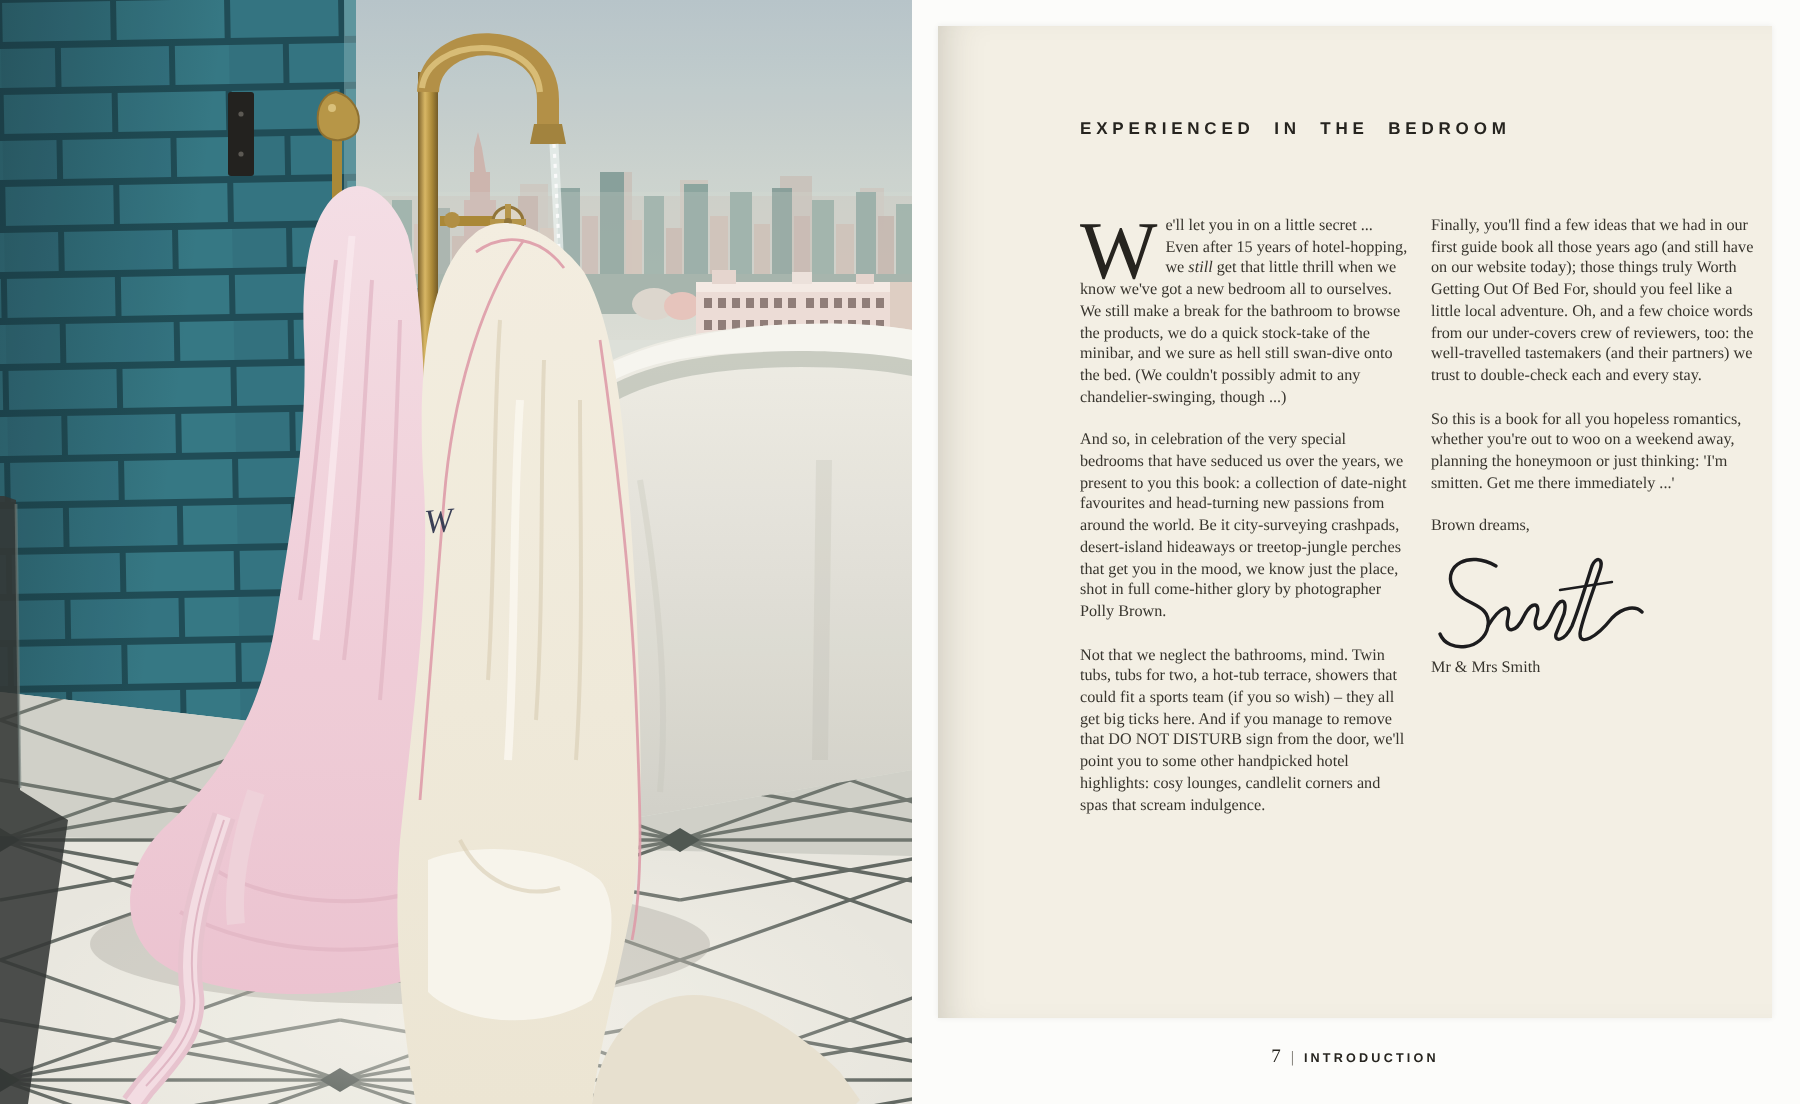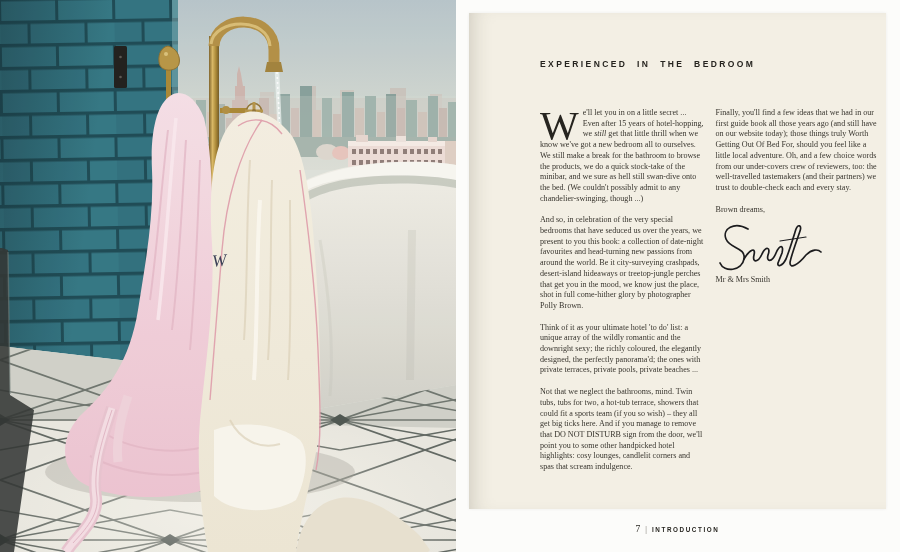--- a/index.html
+++ b/index.html
@@ -292,25 +292,25 @@
       <rect x="0" y="0" width="456" height="552" fill="#c8d2cc" opacity="0.06"></rect>
     </svg>
   </div>
 
   <div class="right-page">
     <h1 class="chapter-heading">EXPERIENCED IN THE BEDROOM</h1>
     <div class="cols">
       <div class="col">
         <p><span class="dropcap">W</span><span>e'll let you in on a little secret ... Even after 15 years of hotel-hopping, we </span><em>still</em><span> get that little thrill when we know we've got a new bedroom all to ourselves. We still make a break for the bathroom to browse the products, we do a quick stock-take of the minibar, and we sure as hell still swan-dive onto the bed. (We couldn't possibly admit to any chandelier-swinging, though ...)</span></p>
         <p>And so, in celebration of the very special bedrooms that have seduced us over the years, we present to you this book: a collection of date-night favourites and head-turning new passions from around the world. Be it city-surveying crashpads, desert-island hideaways or treetop-jungle perches that get you in the mood, we know just the place, shot in full come-hither glory by photographer Polly Brown.</p>
-        <p>Think of it as your ultimate hotel 'to do' list: a unique array of the wildly romantic and the downright sexy; the richly coloured, the elegantly designed, the perfectly panorama'd; the ones with private terraces, private pools, private beaches ...</p>
         <p>Not that we neglect the bathrooms, mind. Twin tubs, tubs for two, a hot-tub terrace, showers that could fit a sports team (if you so wish) – they all get big ticks here. And if you manage to remove that DO NOT DISTURB sign from the door, we'll point you to some other handpicked hotel highlights: cosy lounges, candlelit corners and spas that scream indulgence.</p>
       </div>
       <div class="col">
         <p>Finally, you'll find a few ideas that we had in our first guide book all those years ago (and still have on our website today); those things truly Worth Getting Out Of Bed For, should you feel like a little local adventure. Oh, and a few choice words from our under-covers crew of reviewers, too: the well-travelled tastemakers (and their partners) we trust to double-check each and every stay.</p>
+        <p>So this is a book for all you hopeless romantics, whether you're out to woo on a weekend away, planning the honeymoon or just thinking: 'I'm smitten. Get me there immediately ...'</p>
         <p class="closing">Brown dreams,</p>
         <div class="signature">
           <svg width="110" height="52" viewBox="0 0 110 52">
             <title>Smith</title>
             <g fill="none" stroke="#1c1c1e" stroke-width="1.7" stroke-linecap="round">
               <path d="M34 10 C20 2 8 10 12 20 C16 30 32 28 30 40 C28 52 10 54 6 44"></path>
               <path d="M30 40 C36 30 42 28 40 36 C38 44 44 44 48 35 C52 27 57 28 54 36 C52 43 58 44 62 34 C66 25 70 26 68 34 L64 44 C63 48 68 48 72 40 C76 30 80 16 82 10 C84 5 88 6 86 12 C82 24 76 40 76 44 C76 50 84 46 92 36 C98 30 104 30 107 33"></path>
               <path d="M66 22 L92 18" stroke-width="1.2"></path>
             </g>
           </svg>

